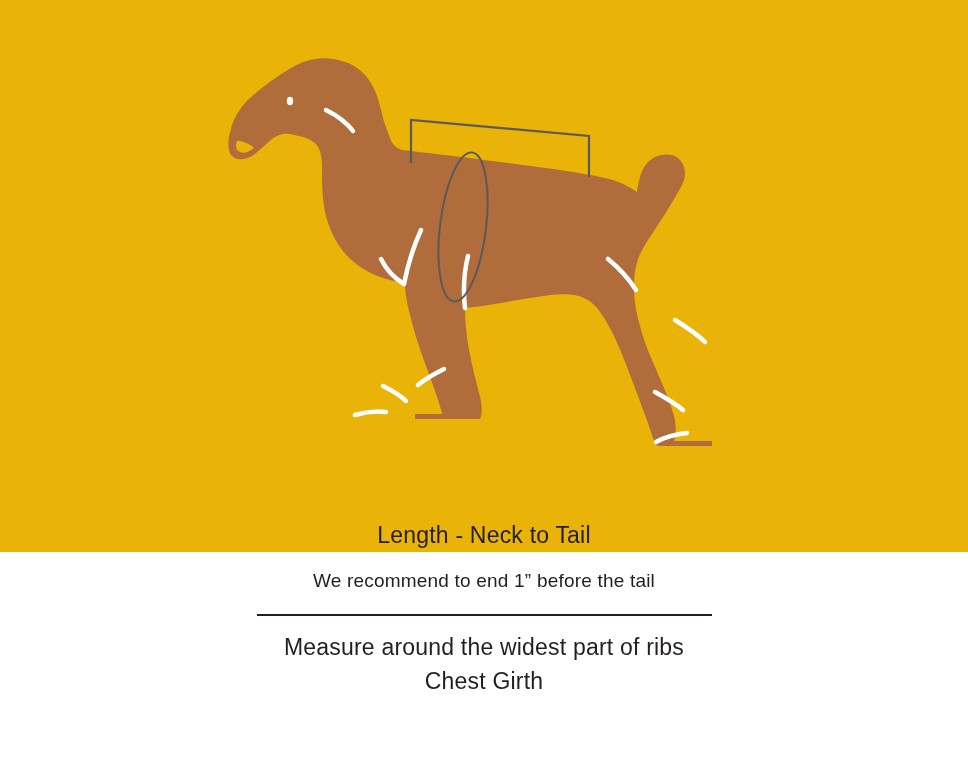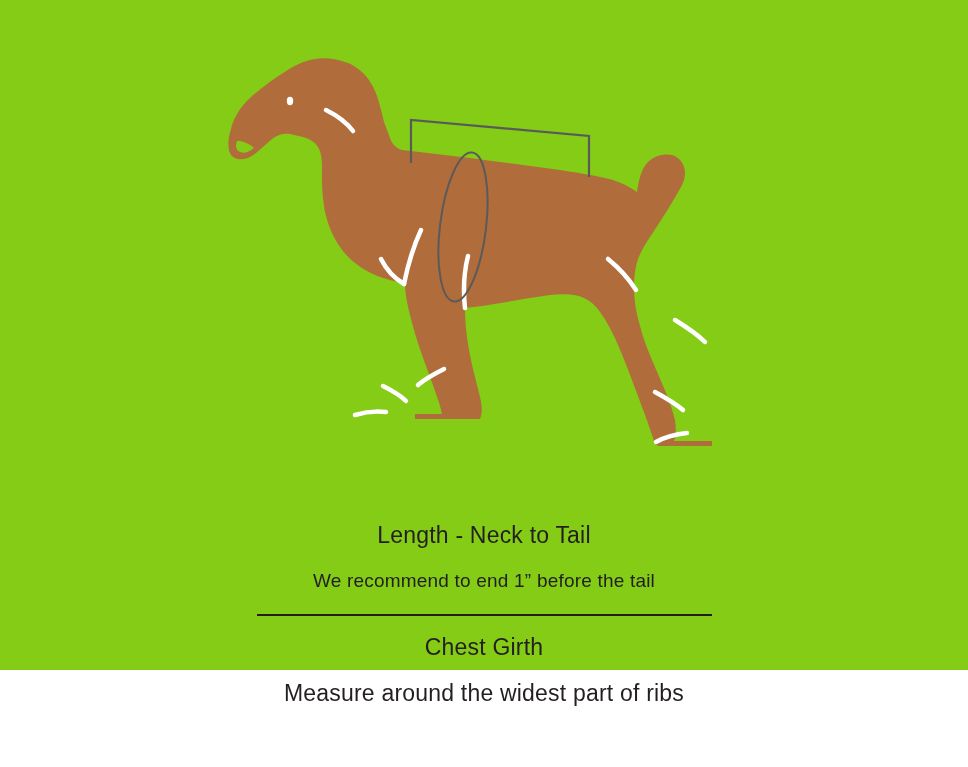--- a/index.html
+++ b/index.html
@@ -9,22 +9,22 @@
   body {
     width: 968px;
     height: 767px;
     background: #ffffff;
     font-family: "Liberation Sans", sans-serif;
     overflow: hidden;
   }
   .page {
     position: relative;
     width: 968px;
-    height: 670px;
-    background: #84cc16;
+    height: 552px;
+    background: #eab308;
   }
   .diagram-area {
     position: absolute;
     left: 0;
     top: 0;
     width: 968px;
     height: 500px;
   }
   .diagram-area svg {
     display: block;
@@ -171,17 +171,17 @@
       <g fill="none" stroke="#5a5a5a" stroke-width="2">
         <ellipse cx="463" cy="227" rx="23" ry="75" transform="rotate(7 463 227)"></ellipse>
       </g>
     </svg>
   </div>
 
   <div class="caption-block">
     <div class="caption-line cap-title">Length - Neck to Tail</div>
     <div class="caption-line cap-sub">We recommend to end 1”  before the tail</div>
     <div class="divider"></div>
+    <div class="caption-line cap-sub2">Measure around the widest part of ribs</div>
     <div class="caption-line cap-title2">Chest Girth</div>
-    <div class="caption-line cap-sub2">Measure around the widest part of ribs</div>
   </div>
 
 </div>
 
 </body></html>

